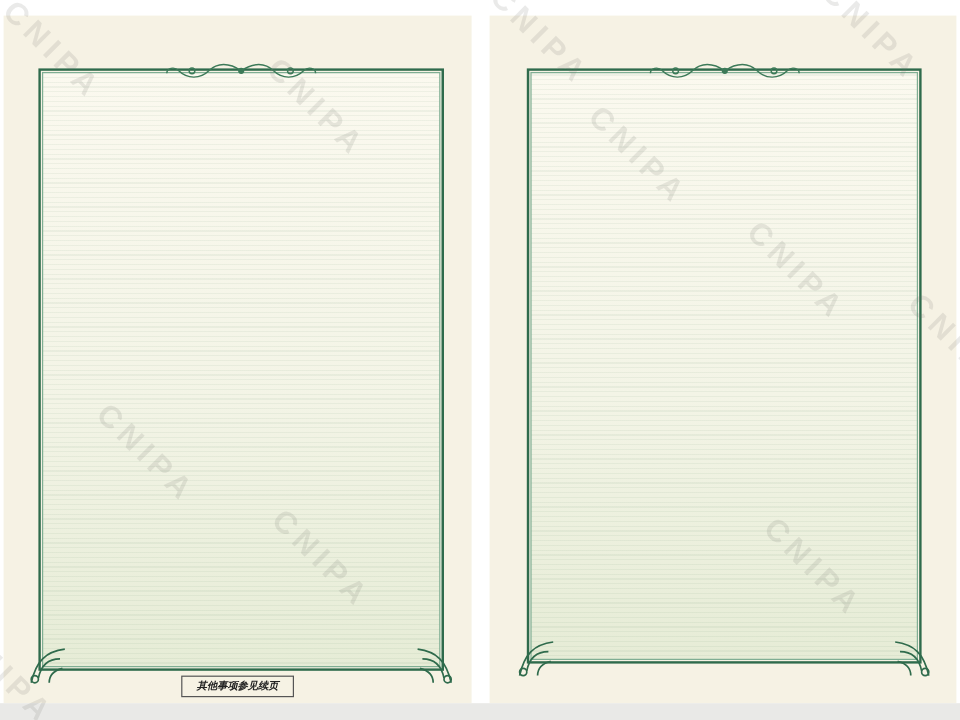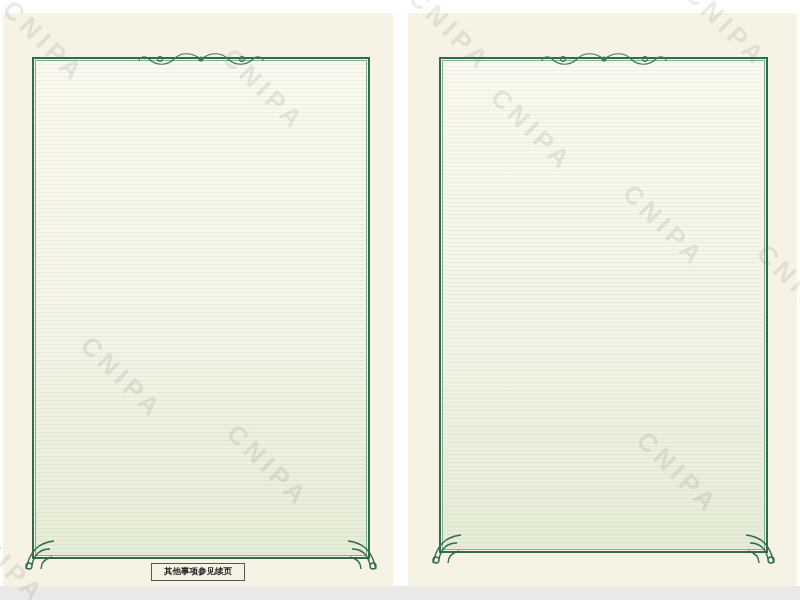--- a/index.html
+++ b/index.html
@@ -50,21 +50,21 @@
   .director{position:absolute;left:55px;top:454px;font-size:10px;font-weight:bold;color:#111;line-height:17px;}
   .signature{position:absolute;left:88px;top:437px;}
   .seal{position:absolute;left:251px;top:416px;}
 
   .footer{position:absolute;font-size:7.5px;color:#222;text-align:center;}
   .p1 .footer{left:29px;top:526px;width:334px;}
   .p2 .footer{left:31px;top:520px;width:325px;}
 
   .contbox{position:absolute;left:50%;transform:translateX(-50%);top:550px;
            border:1px solid #555;padding:2px 12px;font-size:8.5px;font-weight:bold;
-           color:#222;white-space:nowrap;background:#f6f2e4;}
+           color:#222;white-space:nowrap;background:#f6f2e4;font-style:italic;}
 
   
   .p2 .para2a{position:absolute;left:46px;top:130px;width:306px;font-size:8.8px;line-height:1.65;
               font-style:italic;font-weight:600;color:#1c1c1c;text-align:justify;text-indent:2em;}
   .p2 .intro{position:absolute;left:46px;top:178px;font-size:8.8px;font-style:italic;font-weight:600;color:#1c1c1c;}
   .p2 .plabel{position:absolute;left:46px;font-size:8.8px;font-style:italic;font-weight:600;color:#1c1c1c;}
   .p2 .pvalue{position:absolute;left:88px;font-size:8.8px;font-style:italic;font-weight:600;color:#1c1c1c;}
 
   
   .wm{position:absolute;font-family:"Liberation Sans","DejaVu Sans",sans-serif;

